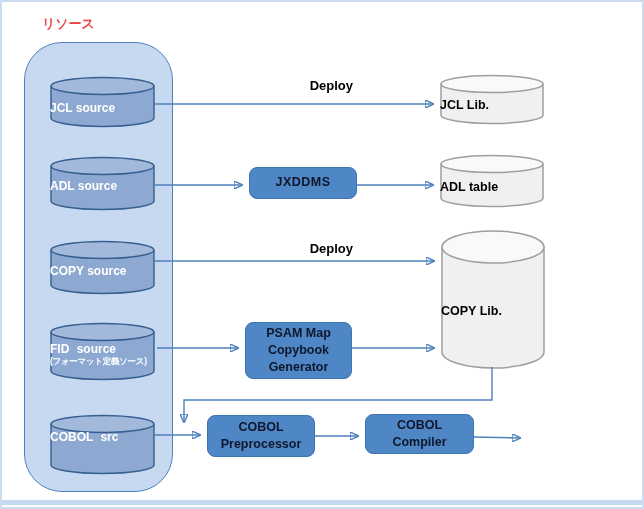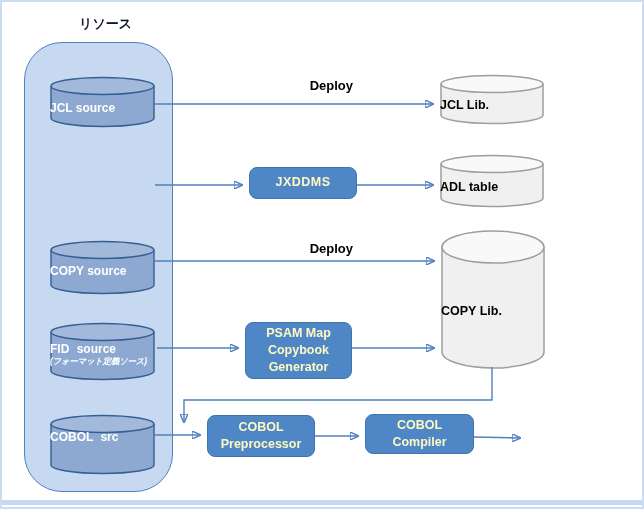--- a/index.html
+++ b/index.html
@@ -1,34 +1,34 @@
 <!DOCTYPE html>
 <html><head>
 <meta charset="utf-8">
 <style>
   html,body{margin:0;padding:0;background:#fff;}
   body{font-family:"Liberation Sans","DejaVu Sans",sans-serif;}
   .stage{position:relative;width:644px;height:509px;background:#fff;border:2px solid #ccdcf1;box-sizing:border-box;overflow:hidden;}
   .bottom-bar{position:absolute;left:0;right:0;top:498px;height:5px;background:#c6d9f1;}
-  .rtitle{position:absolute;left:40px;top:13px;width:90px;text-align:right;font-size:13px;font-weight:bold;color:#0f172a;}
+  .rtitle{position:absolute;left:40px;top:13px;width:90px;text-align:left;font-size:13px;font-weight:bold;color:#ef4444;}
   .rcontainer{position:absolute;left:22px;top:40px;width:149px;height:450px;background:#c6d9f1;border:1.5px solid #4f81bd;border-radius:38px;box-sizing:border-box;}
   .node{position:absolute;}
   .shape{position:absolute;left:0;top:0;width:100%;height:100%;overflow:visible;display:block;}
   .cyl-blue path{fill:#8da8d1;stroke:#365f91;stroke-width:1.4;}
   .cyl-blue ellipse{fill:#a3b9dc;stroke:#365f91;stroke-width:1.4;}
   .cyl-gray path{fill:#f0f0f0;stroke:#9e9e9e;stroke-width:1.5;}
   .cyl-gray ellipse{fill:#f9f9f9;stroke:#9e9e9e;stroke-width:1.5;}
   .label{position:absolute;left:0;right:0;text-align:left;}
   .lbl-white{color:#fff;font-weight:bold;font-size:12px;}
   .lbl-black{color:#000;font-weight:bold;font-size:12.5px;}
   .sub{font-weight:bold;}
-  .sub-small{font-size:8.5px;letter-spacing:-0.3px;font-style:italic;}
+  .sub-small{font-size:8.5px;letter-spacing:-0.3px;}
   .sub-med{font-size:10px;}
   .gap{word-spacing:4px;}
-  .proc{position:absolute;background:#4e86c6;border:1px solid #3d74b2;border-radius:8px;color:#fef9c3;font-weight:bold;display:flex;align-items:center;justify-content:center;text-align:center;white-space:pre-line;box-sizing:border-box;font-size:12.5px;line-height:1.38;}
+  .proc{position:absolute;background:#4e86c6;border:1px solid #3d74b2;border-radius:8px;color:#0f172a;font-weight:bold;display:flex;align-items:center;justify-content:center;text-align:center;white-space:pre-line;box-sizing:border-box;font-size:12.5px;line-height:1.38;}
   .deploy{position:absolute;width:100px;text-align:right;font-size:13px;font-weight:bold;color:#000;}
   .multiline{white-space:pre-line;}
   .arrows{position:absolute;left:0;top:0;width:644px;height:509px;pointer-events:none;}
   .arrows path, .arrows line{stroke:#4f81bd;stroke-width:1.4;fill:none;}
 </style>
 </head>
 <body>
 
 <div class="stage">
 
@@ -36,20 +36,27 @@
   <div class="rcontainer"></div>
 
   <div class="node cyl-blue" style="left:48px;top:75px;width:105px;height:50px">
     <svg class="shape" viewBox="0 0 105 50">
       <path d="M1,9 L1,41 A51.5,8.5 0 0 0 104,41 L104,9"></path>
       <ellipse cx="52.5" cy="9" rx="51.5" ry="8.5"></ellipse>
     </svg>
     <div class="label lbl-white" style="top:24px">JCL source</div>
   </div>
 
+  <div class="node cyl-blue" style="left:48px;top:155px;width:105px;height:53px">
+    <svg class="shape" viewBox="0 0 105 53">
+      <path d="M1,9 L1,44 A51.5,8.5 0 0 0 104,44 L104,9"></path>
+      <ellipse cx="52.5" cy="9" rx="51.5" ry="8.5"></ellipse>
+    </svg>
+    <div class="label lbl-white" style="top:22px">ADL source</div>
+  </div>
 
   <div class="node cyl-blue" style="left:48px;top:239px;width:105px;height:53px">
     <svg class="shape" viewBox="0 0 105 53">
       <path d="M1,9 L1,44 A51.5,8.5 0 0 0 104,44 L104,9"></path>
       <ellipse cx="52.5" cy="9" rx="51.5" ry="8.5"></ellipse>
     </svg>
     <div class="label lbl-white" style="top:23px">COPY source</div>
   </div>
 
   <div class="node cyl-blue" style="left:48px;top:321px;width:105px;height:57px">

